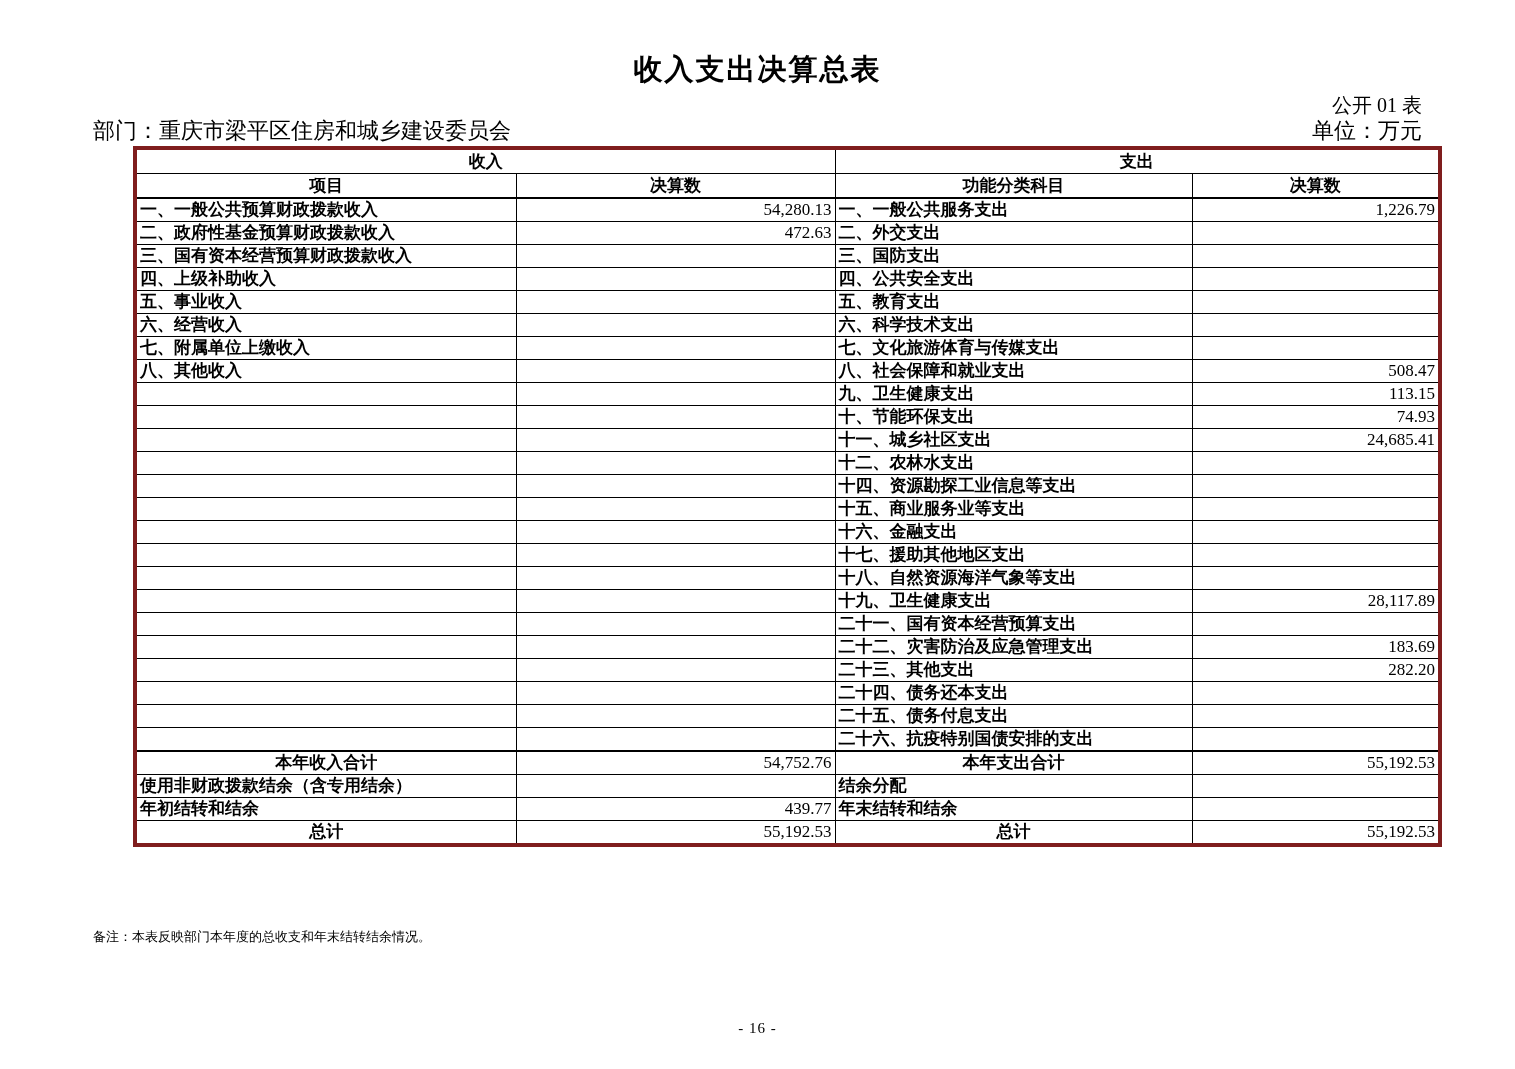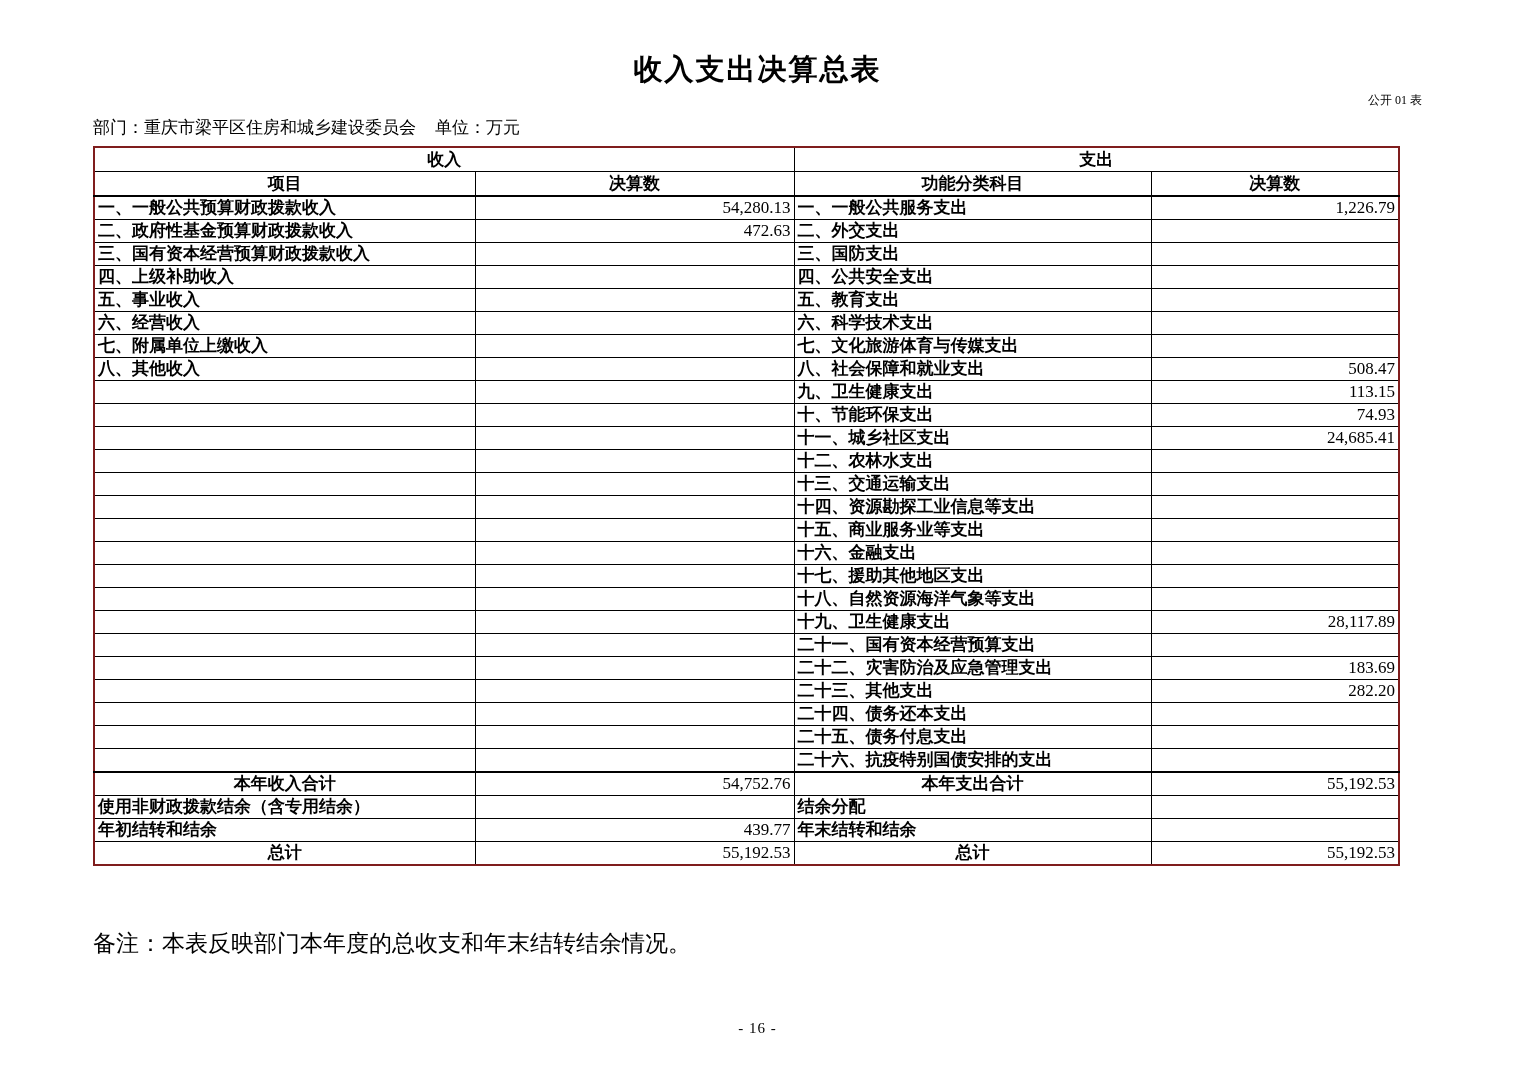--- a/index.html
+++ b/index.html
@@ -11,53 +11,54 @@
     position: relative;
     overflow: hidden;
   }
   .title {
     position: absolute; top: 50px; left: 93px; width: 1329px;
     text-align: center;
     font-size: 29px; font-weight: bold; letter-spacing: 2px;
   }
   .doc-number {
     position: absolute; top: 92px; left: 93px; width: 1329px;
-    text-align: right; font-size: 12px;
+    text-align: right; font-size: 20px;
   }
   .meta-row {
     position: absolute; top: 116px; left: 93px; width: 1329px;
-    display: flex; justify-content: flex-start;
-    font-size: 17px;
+    display: flex; justify-content: space-between;
+    font-size: 22px;
     gap: 19px;
   }
   .tbl-wrap { position: absolute; top: 146px; left: 93px; }
   table.budget {
     border-collapse: collapse; table-layout: fixed;
     width: 1163px;
-    border: 2px solid #7f1d1d;
+    border: 4px solid #7f1d1d;
+    margin-left: 40px;
   }
   table.budget th, table.budget td {
     border: 1px solid #000;
     font-size: 17px; line-height: 1.05;
     padding: 2px 3px;
     height: 18px;
     overflow: hidden; white-space: nowrap;
     box-sizing: content-box;
   }
   table.budget thead th {
     font-weight: bold; text-align: center; height: 19px;
   }
   table.budget thead tr.col-headers th { border-bottom: 2px solid #000; }
   td.lbl { font-weight: bold; text-align: left; }
   td.amt { font-weight: normal; text-align: right; padding-right: 10px; }
   td.ctr { text-align: center; }
   tbody.summary tr:first-child td { border-top: 2px solid #000; }
   .note {
     position: absolute; top: 928px; left: 93px;
-    font-size: 23px;
+    font-size: 13px;
   }
   .page-number {
     position: absolute; top: 1020px; left: 93px; width: 1329px;
     text-align: center; font-size: 15px; letter-spacing: 1px;
   }
 </style>
 </head>
 <body>
 
 <div class="page">
@@ -160,26 +161,20 @@
           </tr>
           <tr>
             <td class="lbl"></td>
             <td class="amt"></td>
             <td class="lbl">十二、农林水支出</td>
             <td class="amt"></td>
           </tr>
           <tr>
             <td class="lbl"></td>
             <td class="amt"></td>
-            <td class="lbl">十三、交通运输支出</td>
-            <td class="amt"></td>
-          </tr>
-          <tr>
-            <td class="lbl"></td>
-            <td class="amt"></td>
             <td class="lbl">十四、资源勘探工业信息等支出</td>
             <td class="amt"></td>
           </tr>
           <tr>
             <td class="lbl"></td>
             <td class="amt"></td>
             <td class="lbl">十五、商业服务业等支出</td>
             <td class="amt"></td>
           </tr>
           <tr>

